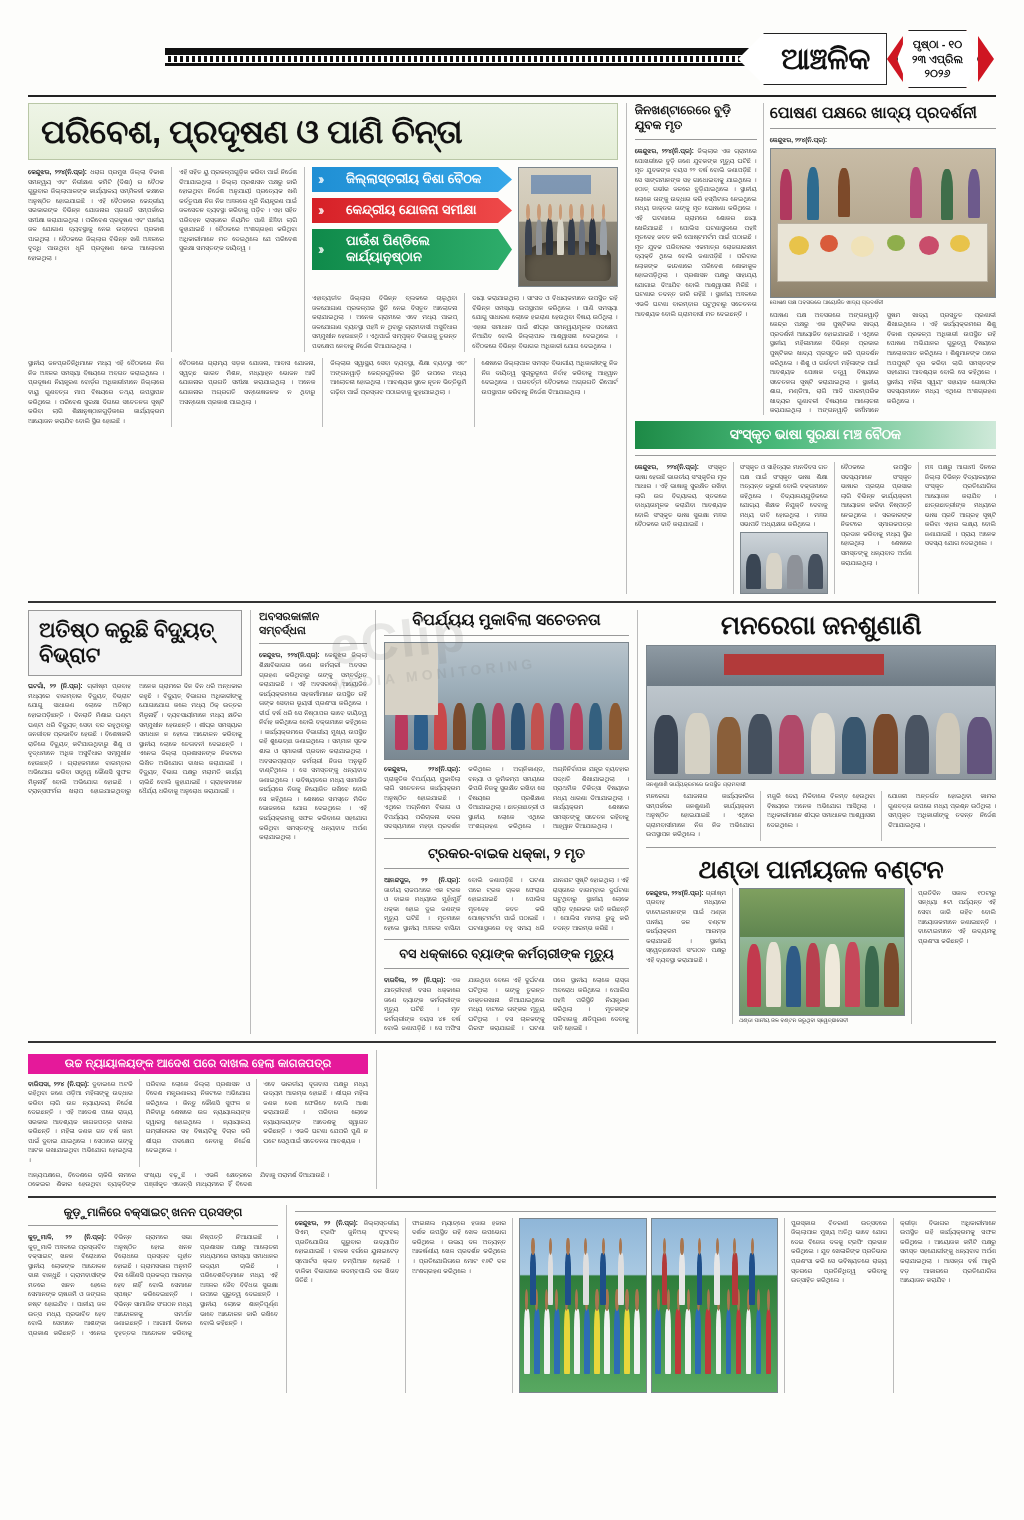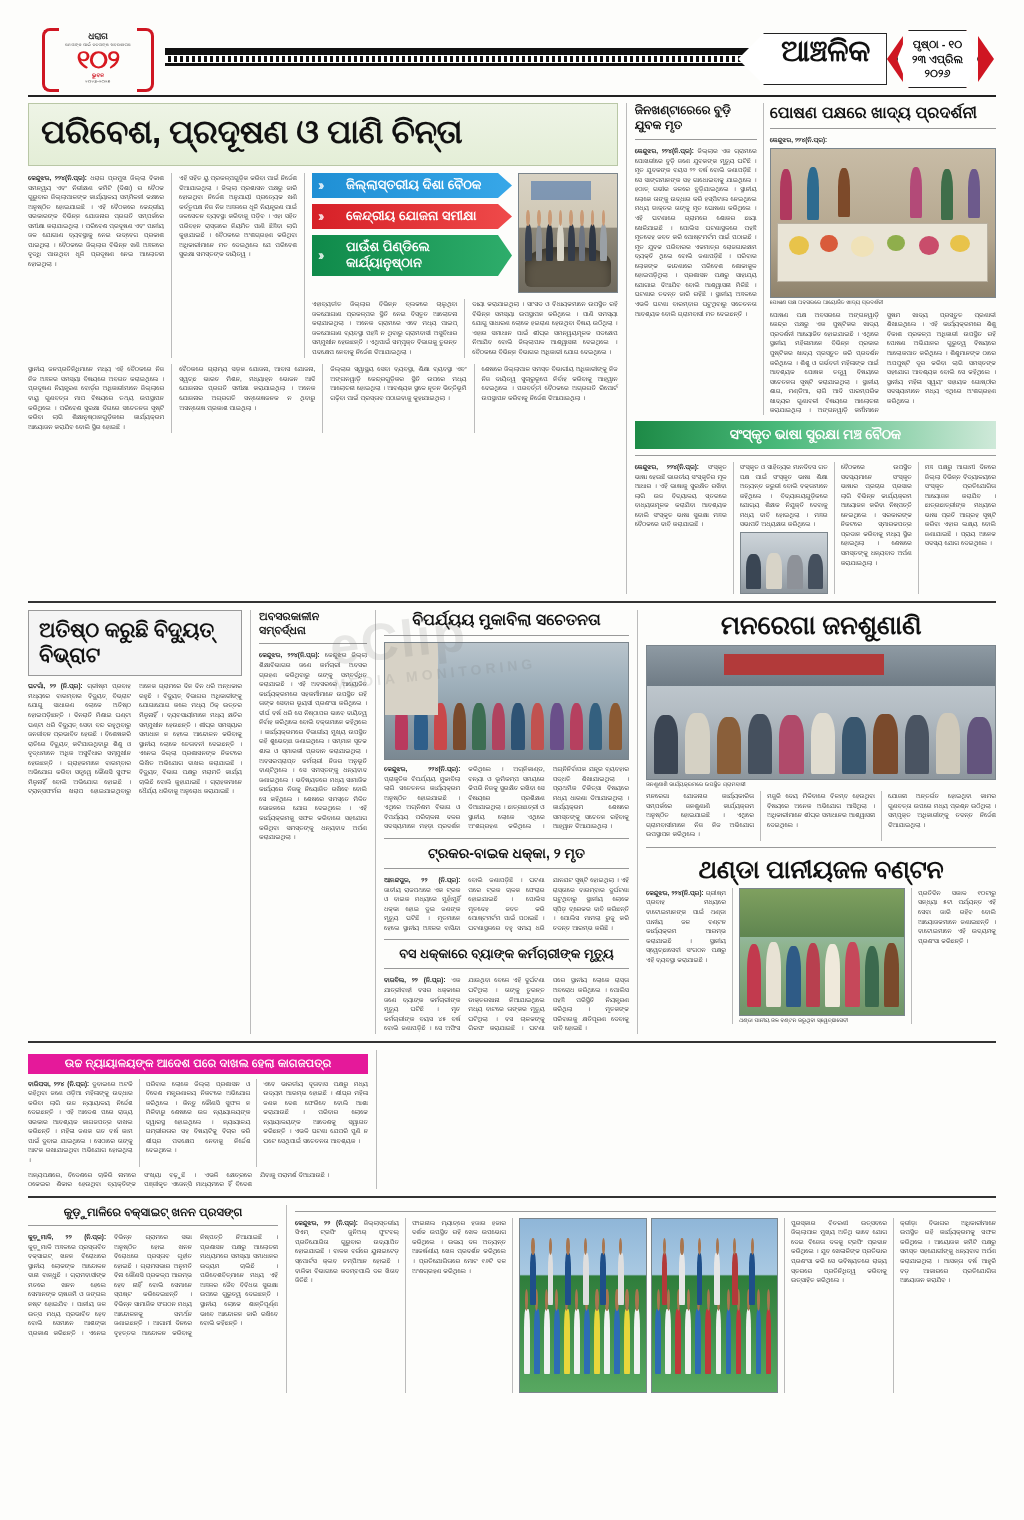--- a/index.html
+++ b/index.html
@@ -37,21 +37,21 @@
   .rule-bar .r2 { height: 6px; background: #111; margin-top: 1px;
       background-image: repeating-linear-gradient(90deg,#fff 0 3px,#111 3px 6px); }
   .rule-bar .r3 { height: 3px; background: #111; margin-top: 1px; }
 
   .section-flag {
     position: absolute; right: 30px; top: 30px;
     height: 58px; display: flex; align-items: center;
   }
   .flag-arrow {
     background: #fff; border: 1.5px solid #222;
-    height: 52px; display: flex; align-items: flex-start;
+    height: 52px; display: flex; align-items: center;
     padding: 0 16px 0 42px; position: relative;
     clip-path: polygon(26px 0, 100% 0, 100% 100%, 26px 100%, 0 50%);
   }
   .flag-title { font-size: 30px; font-weight: bold; color: #111; letter-spacing: -0.5px; white-space: nowrap; }
   .date-badge {
     position: relative; margin-left: -6px;
     background: #fff; border: 1.5px solid #222;
     padding: 6px 14px; text-align: center;
     clip-path: polygon(12px 0,calc(100% - 12px) 0,100% 50%,calc(100% - 12px) 100%,12px 100%,0 50%);
     box-shadow: -4px 0 0 #cf1622, 4px 0 0 #cf1622;
@@ -75,21 +75,21 @@
 
   
   .hl1 { font-size: 33px; font-weight: bold; color: #111; line-height: 1.18; letter-spacing: -0.6px; }
   .hl2 { font-size: 21px; font-weight: bold; color: #111; line-height: 1.2; letter-spacing: -0.3px; }
   .hl3 { font-size: 16px; font-weight: bold; color: #111; line-height: 1.2; }
   .hl4 { font-size: 12px; font-weight: bold; color: #111; line-height: 1.25; }
   .hl-sports { font-size: 25px; font-weight: bold; color: #111; line-height: 1.2; letter-spacing: -0.5px; text-align:center; }
 
   .headbox {
     background: linear-gradient(180deg,#eef4e6,#e4eed7);
-    border: 1px solid #b9c7a6; padding: 9px 12px 13px 12px;
+    border: 1px solid #b9c7a6; padding: 9px 12px 7px 12px;
   }
   .headbox2 { background:#f4f4f4; border:1px solid #999; padding:6px 10px 8px; }
 
   .body-text {
     font-size: 6.3px; color: #1c1c1c; line-height: 1.52;
     text-align: justify; word-spacing: 0.2px;
     column-gap: 8px;
   }
   .body-text p { margin-bottom: 2px; }
   .c2 { column-count: 2; }
@@ -153,29 +153,20 @@
     transform:rotate(-6deg); pointer-events:none; z-index:50; letter-spacing:2px;
   }
   .wm small { display:block; font-size:14px; letter-spacing:4px; }
 </style>
 </head>
 <body>
 
 <div class="page">
 
   <div class="masthead">
-    <div class="logo-box">
-      <div class="logo-brackets">
-        <div class="logo-top">ଧରାଗ</div>
-        <div class="logo-sub">ଜନତାଙ୍କ ପାଇଁ ଜନତାଙ୍କ ଖବରକାଗଜ</div>
-        <div class="logo-main">୧୦୨</div>
-        <div class="logo-bottom">ଭୁବନ</div>
-        <div class="logo-date">୨୦୨୬-୨୦୨୭</div>
-      </div>
-    </div>
 
     <div class="rule-bar">
       <div class="r1"></div>
         <div class="r2"></div>
         <div class="r3"></div>
     </div>
 
     <div class="section-flag">
       <div class="flag-arrow">
         <span class="flag-title">ଆଞ୍ଚଳିକ</span>

